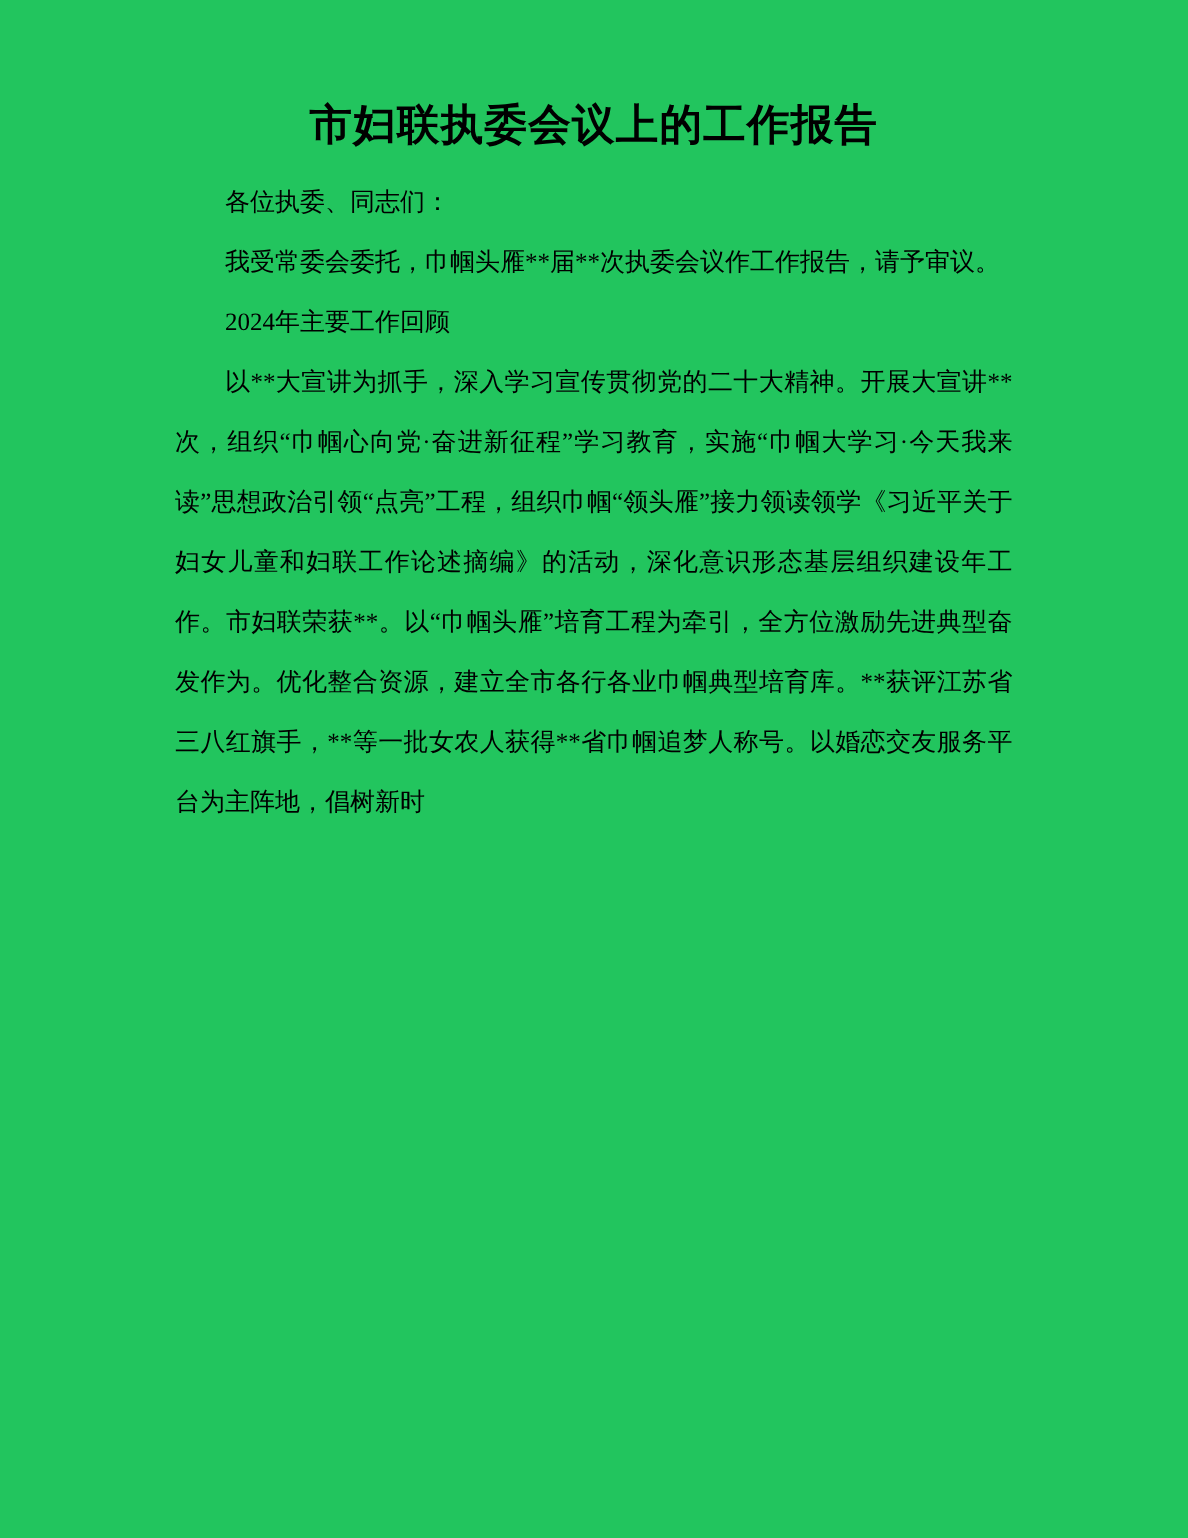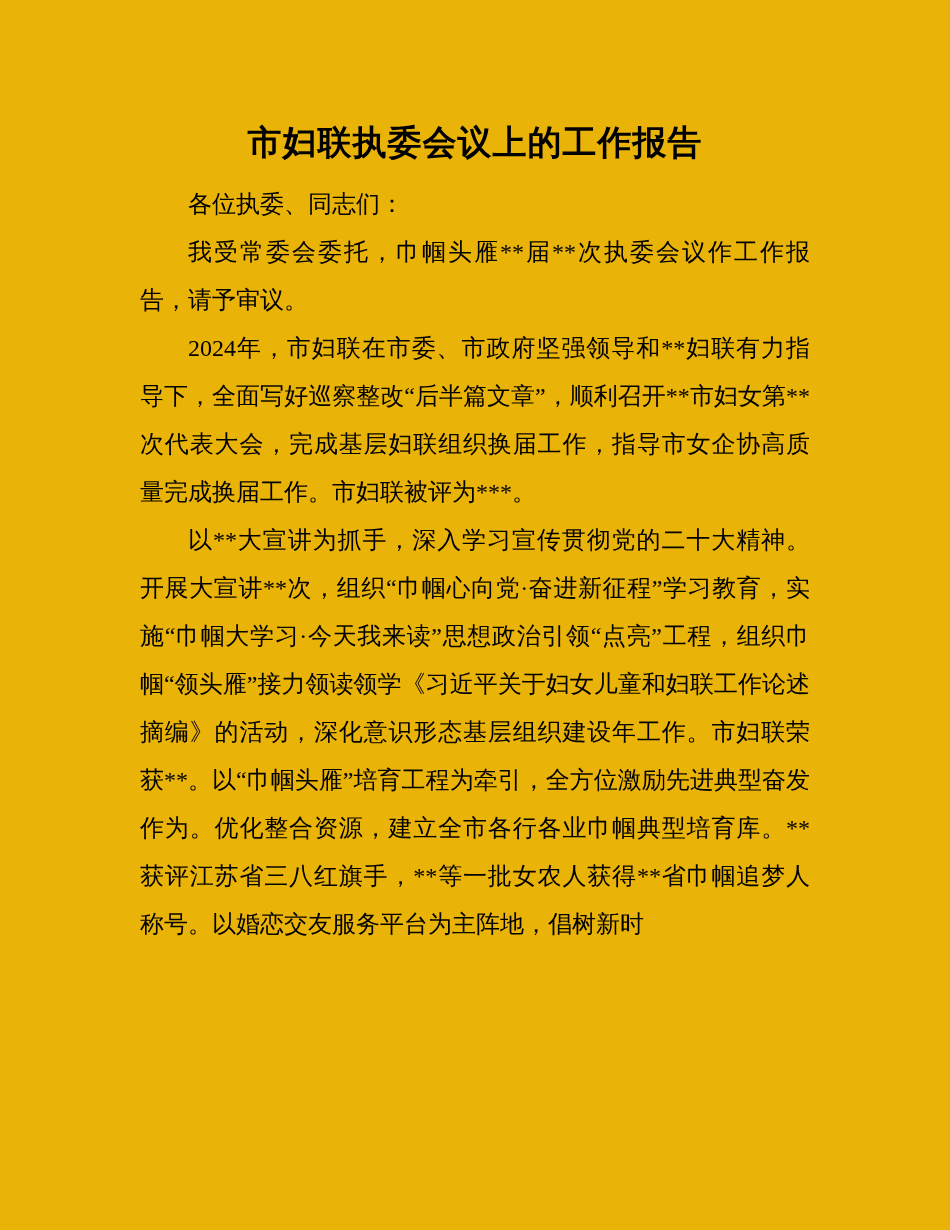--- a/index.html
+++ b/index.html
@@ -11,49 +11,49 @@
     height: 1230px;
     background: #ffffff;
     color: #000000;
     font-family: "Liberation Serif", "DejaVu Serif", serif;
     overflow: hidden;
   }
   .page {
     box-sizing: border-box;
     width: 950px;
     height: 1230px;
-    padding: 120px 140px 0 140px;
-    background: #eab308;
+    padding: 78px 140px 0 140px;
+    background: #22c55e;
   }
   .doc-title {
     font-size: 34px;
     font-weight: bold;
     text-align: center;
     line-height: 46px;
     margin: 0 0 14px 0;
     letter-spacing: 1px;
   }
   .doc-para {
-    font-size: 24px;
+    font-size: 20px;
     line-height: 48px;
     margin: 0;
     text-indent: 2em;
     text-align: justify;
     text-justify: inter-ideograph;
     word-break: break-all;
   }
 </style>
 </head>
 <body>
 
 <div class="page">
   <h1 class="doc-title">市妇联执委会议上的工作报告</h1>
 
   <p class="doc-para">各位执委、同志们：</p>
 
   <p class="doc-para">我受常委会委托，巾帼头雁**届**次执委会议作工作报告，请予审议。</p>
 
+  <p class="doc-para">2024年主要工作回顾</p>
 
-  <p class="doc-para">2024年，市妇联在市委、市政府坚强领导和**妇联有力指导下，全面写好巡察整改“后半篇文章”，顺利召开**市妇女第**次代表大会，完成基层妇联组织换届工作，指导市女企协高质量完成换届工作。市妇联被评为***。</p>
 
 
   <p class="doc-para">以**大宣讲为抓手，深入学习宣传贯彻党的二十大精神。开展大宣讲**次，组织“巾帼心向党·奋进新征程”学习教育，实施“巾帼大学习·今天我来读”思想政治引领“点亮”工程，组织巾帼“领头雁”接力领读领学《习近平关于妇女儿童和妇联工作论述摘编》的活动，深化意识形态基层组织建设年工作。市妇联荣获**。以“巾帼头雁”培育工程为牵引，全方位激励先进典型奋发作为。优化整合资源，建立全市各行各业巾帼典型培育库。**获评江苏省三八红旗手，**等一批女农人获得**省巾帼追梦人称号。以婚恋交友服务平台为主阵地，倡树新时</p>
 </div>
 
 </body></html>

